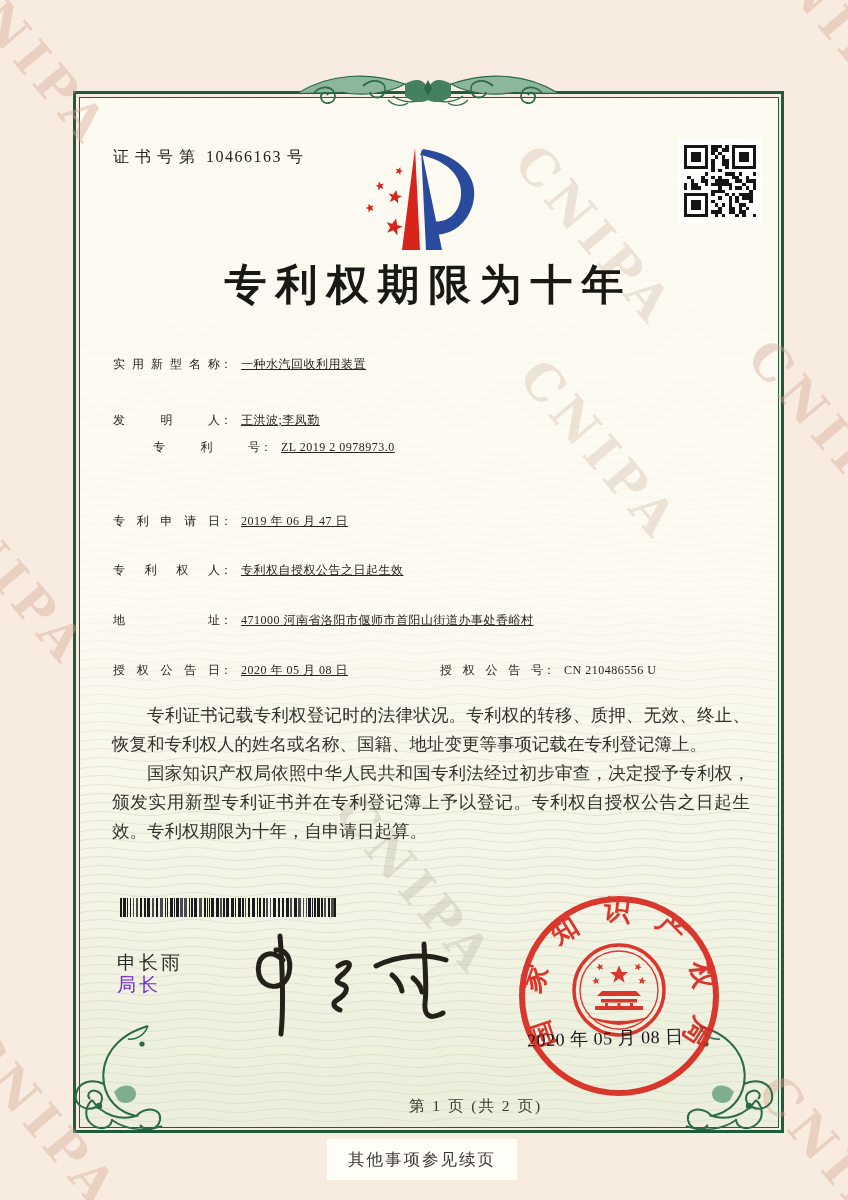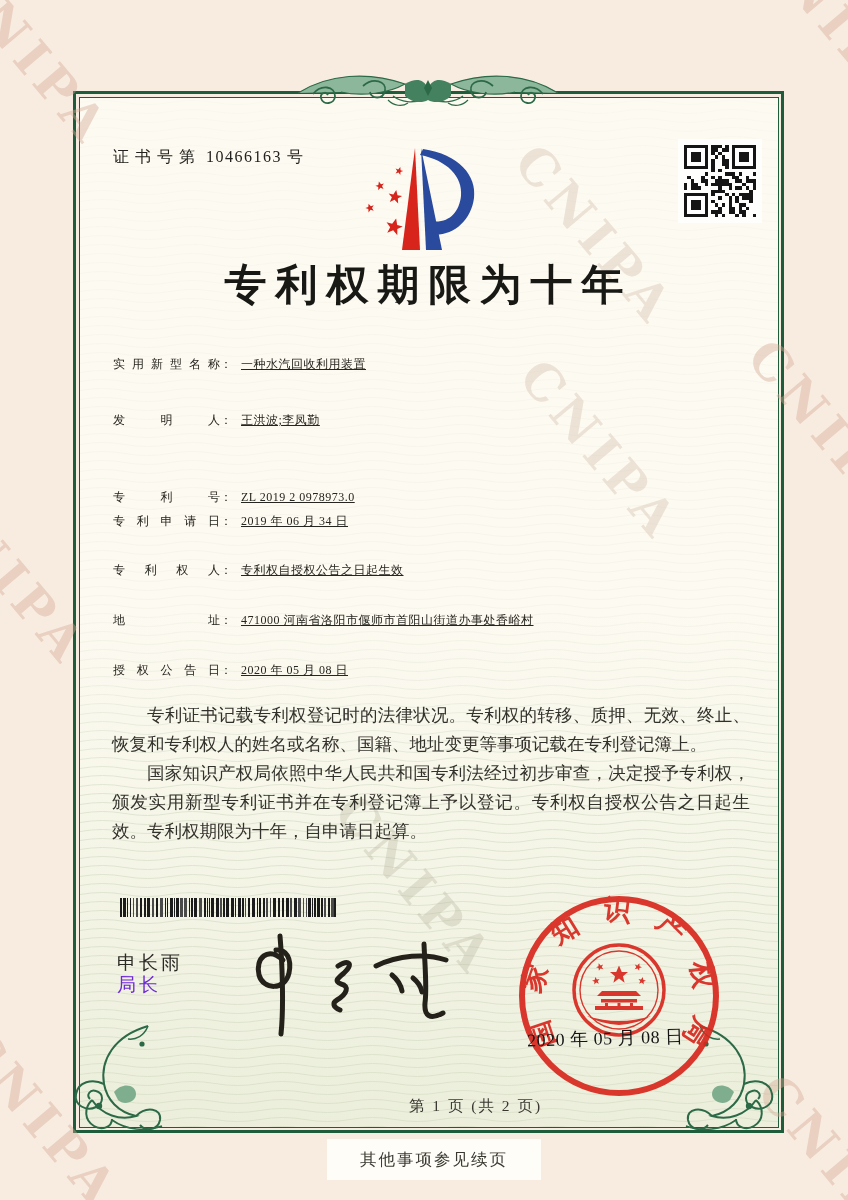--- a/index.html
+++ b/index.html
@@ -98,21 +98,21 @@
     font-size:18px; color:#141414; letter-spacing:0.5px; white-space:nowrap;
     transform:rotate(-1.5deg);
   }
 
   #page-number {
     position:absolute; left:73px; top:1096px; width:805px; z-index:4;
     text-align:center; font-size:15.5px; letter-spacing:2px; color:#3a3831;
   }
 
   #continuation-box {
-    position:absolute; left:327px; top:1139px; width:214px; height:41px; z-index:4;
+    position:absolute; left:327px; top:1139px; width:190px; height:41px; z-index:4;
     background:#fefdf7; display:flex; align-items:center; justify-content:center;
   }
   #continuation-note { font-size:16.5px; letter-spacing:2px; color:#3a3831; }
 </style>
 </head>
 <body>
 
 <span class="wm" style="left:30px; top:55px;">CNIPA</span>
 <span class="wm" style="left:835px; top:20px;">CNIPA</span>
 <span class="wm" style="left:828px; top:430px;">CNIPA</span>
@@ -326,34 +326,37 @@
 </div>
 
 <div id="title">专利权期限为十年</div>
 
 <div class="field-row" style="top:356px;">
   <span class="f-label">实用新型名称</span><span class="f-colon">：</span><span class="f-value">一种水汽回收利用装置</span>
 </div>
 <div class="field-row" style="top:412px;">
   <span class="f-label">发明人</span><span class="f-colon">：</span><span class="f-value">王洪波;李凤勤</span>
 </div>
-<div class="field-row" style="top:489px;">
+<div class="field-row" style="top:439px;margin-left:40px;">
   <span class="f-label">专利号</span><span class="f-colon">：</span><span class="f-value">ZL 2019 2 0978973.0</span>
 </div>
 <div class="field-row" style="top:513px;">
-  <span class="f-label">专利申请日</span><span class="f-colon">：</span><span class="f-value">2019 年 06 月 34 日</span>
+  <span class="f-label">专利申请日</span><span class="f-colon">：</span><span class="f-value">2019 年 06 月 47 日</span>
 </div>
 <div class="field-row" style="top:562px;">
   <span class="f-label">专利权人</span><span class="f-colon">：</span><span class="f-value">专利权自授权公告之日起生效</span>
 </div>
 <div class="field-row" style="top:612px;">
   <span class="f-label">地址</span><span class="f-colon">：</span><span class="f-value">471000  河南省洛阳市偃师市首阳山街道办事处香峪村</span>
 </div>
 <div class="field-row" style="top:662px;">
   <span class="f-label">授权公告日</span><span class="f-colon">：</span><span class="f-value">2020 年 05 月 08 日</span>
+  <span class="grant-no">
+    <span class="f-label">授权公告号</span><span class="f-colon">：</span><span class="f-value">CN 210486556 U</span>
+  </span>
 </div>
 
 <div id="body-text">
   <p>专利证书记载专利权登记时的法律状况。专利权的转移、质押、无效、终止、恢复和专利权人的姓名或名称、国籍、地址变更等事项记载在专利登记簿上。</p>
   <p>国家知识产权局依照中华人民共和国专利法经过初步审查，决定授予专利权，颁发实用新型专利证书并在专利登记簿上予以登记。专利权自授权公告之日起生效。专利权期限为十年，自申请日起算。</p>
 </div>
 
 <svg id="barcode" width="218" height="19" viewBox="0 0 218 19" xmlns="http://www.w3.org/2000/svg">
     <rect x="0" y="0" width="2" height="19" fill="#1b1b1b"></rect>
     <rect x="3" y="0" width="3" height="19" fill="#1b1b1b"></rect>

